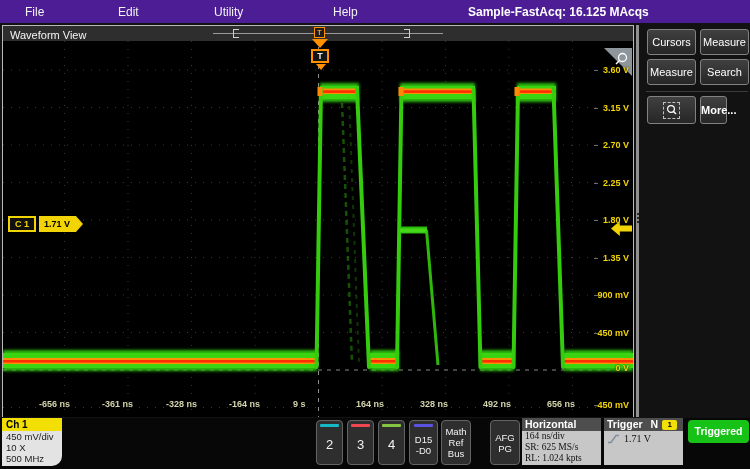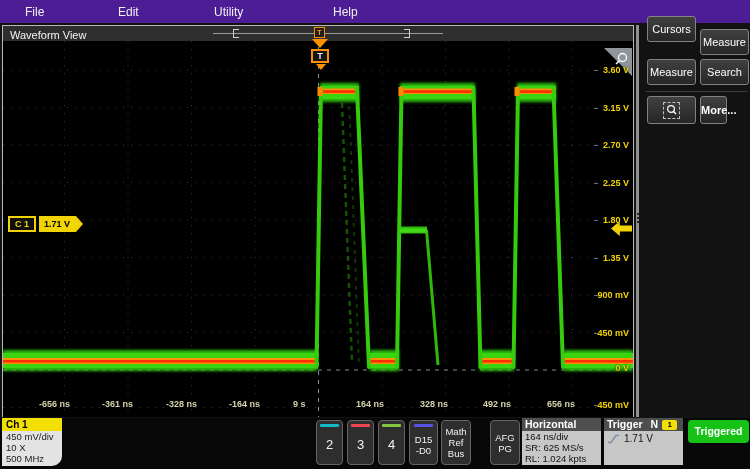--- a/index.html
+++ b/index.html
@@ -54,34 +54,35 @@
   .ch1badge{left:2px;top:418px;width:60px;height:48px;background:#e3e3e3;border-radius:0 0 10px 0;overflow:hidden;cursor:pointer;}
   .ch1head{background:#f2e005;color:#000;font-size:10px;font-weight:bold;height:13px;line-height:13px;padding-left:4px;}
   .ch1line{color:#1b1b1b;font-size:9.5px;line-height:11px;padding-left:4px;}
   .chbtn{top:420px;width:27px;height:45px;background:#2e2e2e;border:1px solid #646464;border-radius:4px;
          text-align:center;color:#f2f2f2;cursor:pointer;}
   .stripe{margin:3px auto 0;width:19px;height:3px;border-radius:1px;}
   .chnum{font-size:13px;margin-top:10px;}
   .chsmall{font-size:9.5px;line-height:11px;}
   .graybox{top:418px;height:47px;background:#c7c7c7;cursor:pointer;overflow:hidden;}
   .grayhead{background:#4e4e4e;color:#fff;font-size:10.5px;font-weight:bold;height:13px;line-height:13px;padding:0 3px;}
-  .grayline{color:#111;font-size:9.5px;line-height:11px;padding-left:3px;}
+  .grayline{color:#111;font-size:9.5px;line-height:11px;padding-left:3px;font-family:Liberation Serif, serif;}
   .nbadge{display:inline-block;width:15px;height:10px;background:#f2e005;border-radius:2px;color:#000;
           font-size:8px;font-weight:bold;text-align:center;line-height:10px;vertical-align:middle;}
   .triggered{left:688px;top:420px;width:61px;height:23px;background:#17c217;border-radius:4px;
           color:#fff;font-weight:bold;font-size:10.5px;text-align:center;line-height:23px;}
 </style>
 </head>
 <body>
 
 <div class="abs menubar">
   <span class="abs menu-item" style="left:25px">File</span>
   <span class="abs menu-item" style="left:118px">Edit</span>
   <span class="abs menu-item" style="left:214px">Utility</span>
   <span class="abs menu-item" style="left:333px">Help</span>
+  <span class="abs acq-status" style="left:468px">Sample-FastAcq: 16.125 MAcqs</span>
 </div>
 
 <div class="abs panel"></div>
 <span class="abs panel-title">Waveform View</span>
 
 <div class="abs ovline"></div>
 <div class="abs ovbracket l"></div>
 <div class="abs ovbracket r"></div>
 <div class="abs ovflag">T</div>
 
@@ -206,21 +207,21 @@
 <span class="abs tlabel" style="left:356px">164 ns</span>
 <span class="abs tlabel" style="left:420px">328 ns</span>
 <span class="abs tlabel" style="left:483px">492 ns</span>
 <span class="abs tlabel" style="left:547px">656 ns</span>
 
 <div class="abs vdivider"></div>
 <i class="abs vdot" style="top:213px"></i>
 <i class="abs vdot" style="top:217px"></i>
 <i class="abs vdot" style="top:221px"></i>
 
-<div class="abs btn" style="left:647px;top:16px;width:49px;height:26px;line-height:24px">Cursors</div>
+<div class="abs btn" style="left:647px;top:29px;width:49px;height:26px;line-height:24px">Cursors</div>
 <div class="abs btn" style="left:700px;top:29px;width:49px;height:26px;line-height:24px">Measure</div>
 <div class="abs btn" style="left:647px;top:59px;width:49px;height:26px;line-height:24px">Measure</div>
 <div class="abs btn" style="left:700px;top:59px;width:49px;height:26px;line-height:24px">Search</div>
 <div class="abs rsep" style="top:91px"></div>
 <div class="abs btn" style="left:647px;top:96px;width:49px;height:28px">
   <span class="zoombox">
     <svg width="13" height="13" style="position:absolute;left:1px;top:1px">
       <circle cx="6" cy="5" r="3.4" stroke="#fff" stroke-width="1.2" fill="none"></circle>
       <path d="M8.5 7.5L11 10" stroke="#fff" stroke-width="1.4"></path>
     </svg>

